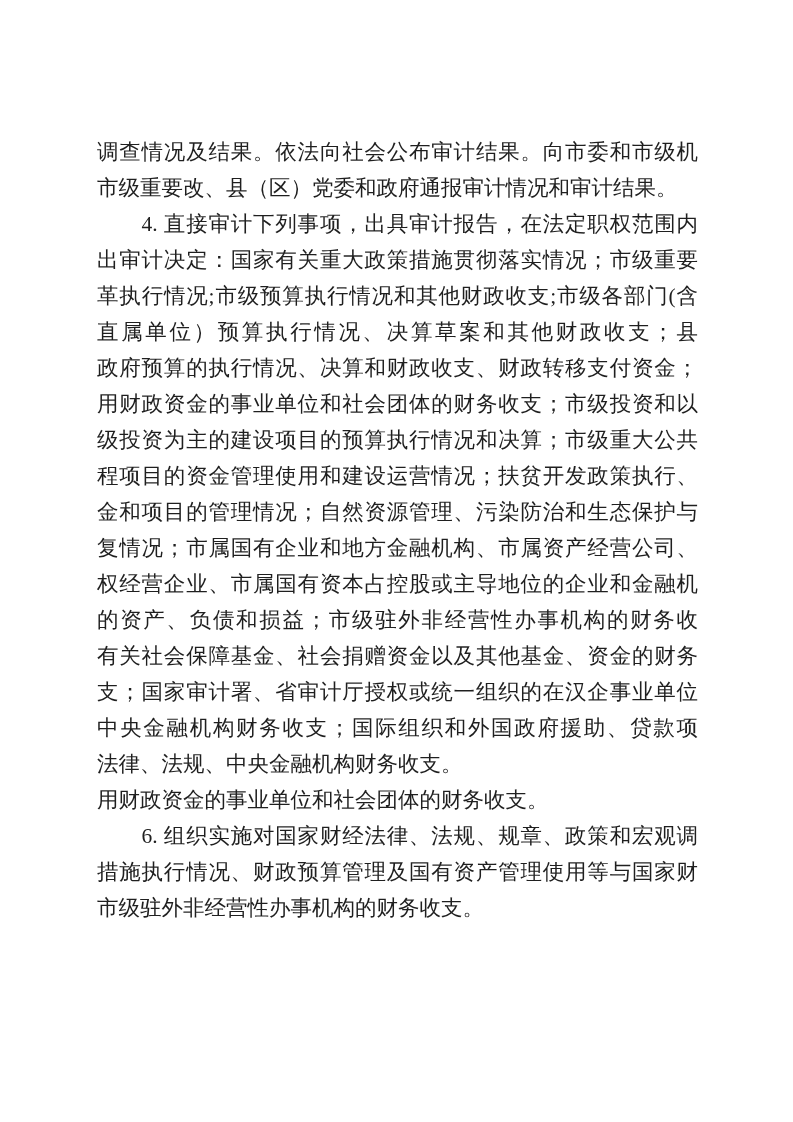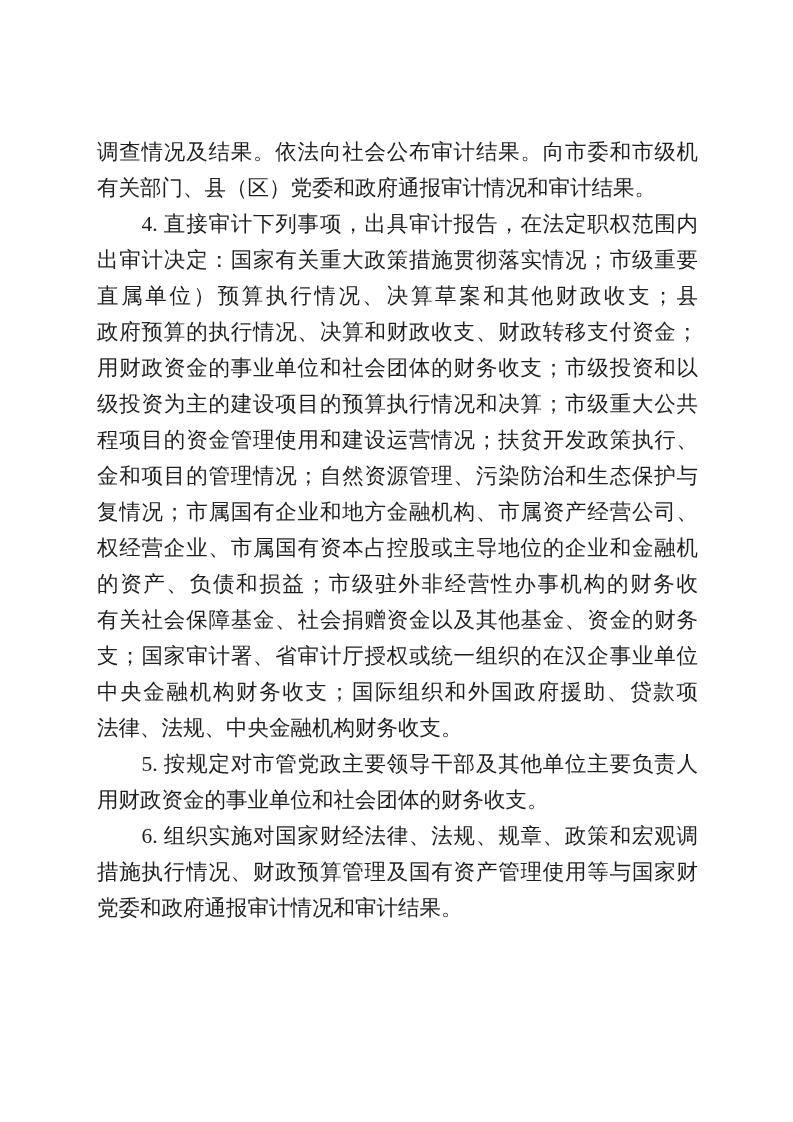--- a/index.html
+++ b/index.html
@@ -45,42 +45,42 @@
     text-align-last: left;
   }
 </style>
 </head>
 <body style="background: rgb(255, 255, 255);">
 
 <div class="sheet">
   <div class="textblock" id="textblock" style="color: rgb(31, 31, 31);">
       <div class="paragraph">
         <div class="line">调查情况及结果。依法向社会公布审计结果。向市委和市级机关</div>
-        <div class="line last">有关部门、县（区）党委和政府通报审计情况和审计结果。</div>
+        <div class="line last">市级重要改、县（区）党委和政府通报审计情况和审计结果。</div>
       </div>
       <div class="paragraph">
         <div class="line">　　4. 直接审计下列事项，出具审计报告，在法定职权范围内作</div>
         <div class="line">出审计决定：国家有关重大政策措施贯彻落实情况；市级重要改</div>
+        <div class="line">革执行情况;市级预算执行情况和其他财政收支;市级各部门(含</div>
         <div class="line">直属单位）预算执行情况、决算草案和其他财政收支；县（区）</div>
         <div class="line">政府预算的执行情况、决算和财政收支、财政转移支付资金；使</div>
         <div class="line">用财政资金的事业单位和社会团体的财务收支；市级投资和以市</div>
         <div class="line">级投资为主的建设项目的预算执行情况和决算；市级重大公共工</div>
         <div class="line">程项目的资金管理使用和建设运营情况；扶贫开发政策执行、资</div>
         <div class="line">金和项目的管理情况；自然资源管理、污染防治和生态保护与修</div>
         <div class="line">复情况；市属国有企业和地方金融机构、市属资产经营公司、授</div>
         <div class="line">权经营企业、市属国有资本占控股或主导地位的企业和金融机构</div>
         <div class="line">的资产、负债和损益；市级驻外非经营性办事机构的财务收支；</div>
         <div class="line">有关社会保障基金、社会捐赠资金以及其他基金、资金的财务收</div>
         <div class="line">支；国家审计署、省审计厅授权或统一组织的在汉企事业单位及</div>
         <div class="line">中央金融机构财务收支；国际组织和外国政府援助、贷款项目；</div>
         <div class="line last">法律、法规、中央金融机构财务收支。</div>
       </div>
       <div class="paragraph">
-        <div class="line">　　5. 按规定对市管党政主要领导干部及其他单位主要负责人</div>
         <div class="line last">用财政资金的事业单位和社会团体的财务收支。</div>
       </div>
       <div class="paragraph">
         <div class="line">　　6. 组织实施对国家财经法律、法规、规章、政策和宏观调控</div>
         <div class="line">措施执行情况、财政预算管理及国有资产管理使用等与国家财政</div>
-        <div class="line last">党委和政府通报审计情况和审计结果。</div>
+        <div class="line last">市级驻外非经营性办事机构的财务收支。</div>
       </div>
     </div>
 </div>
 
 </body></html>

